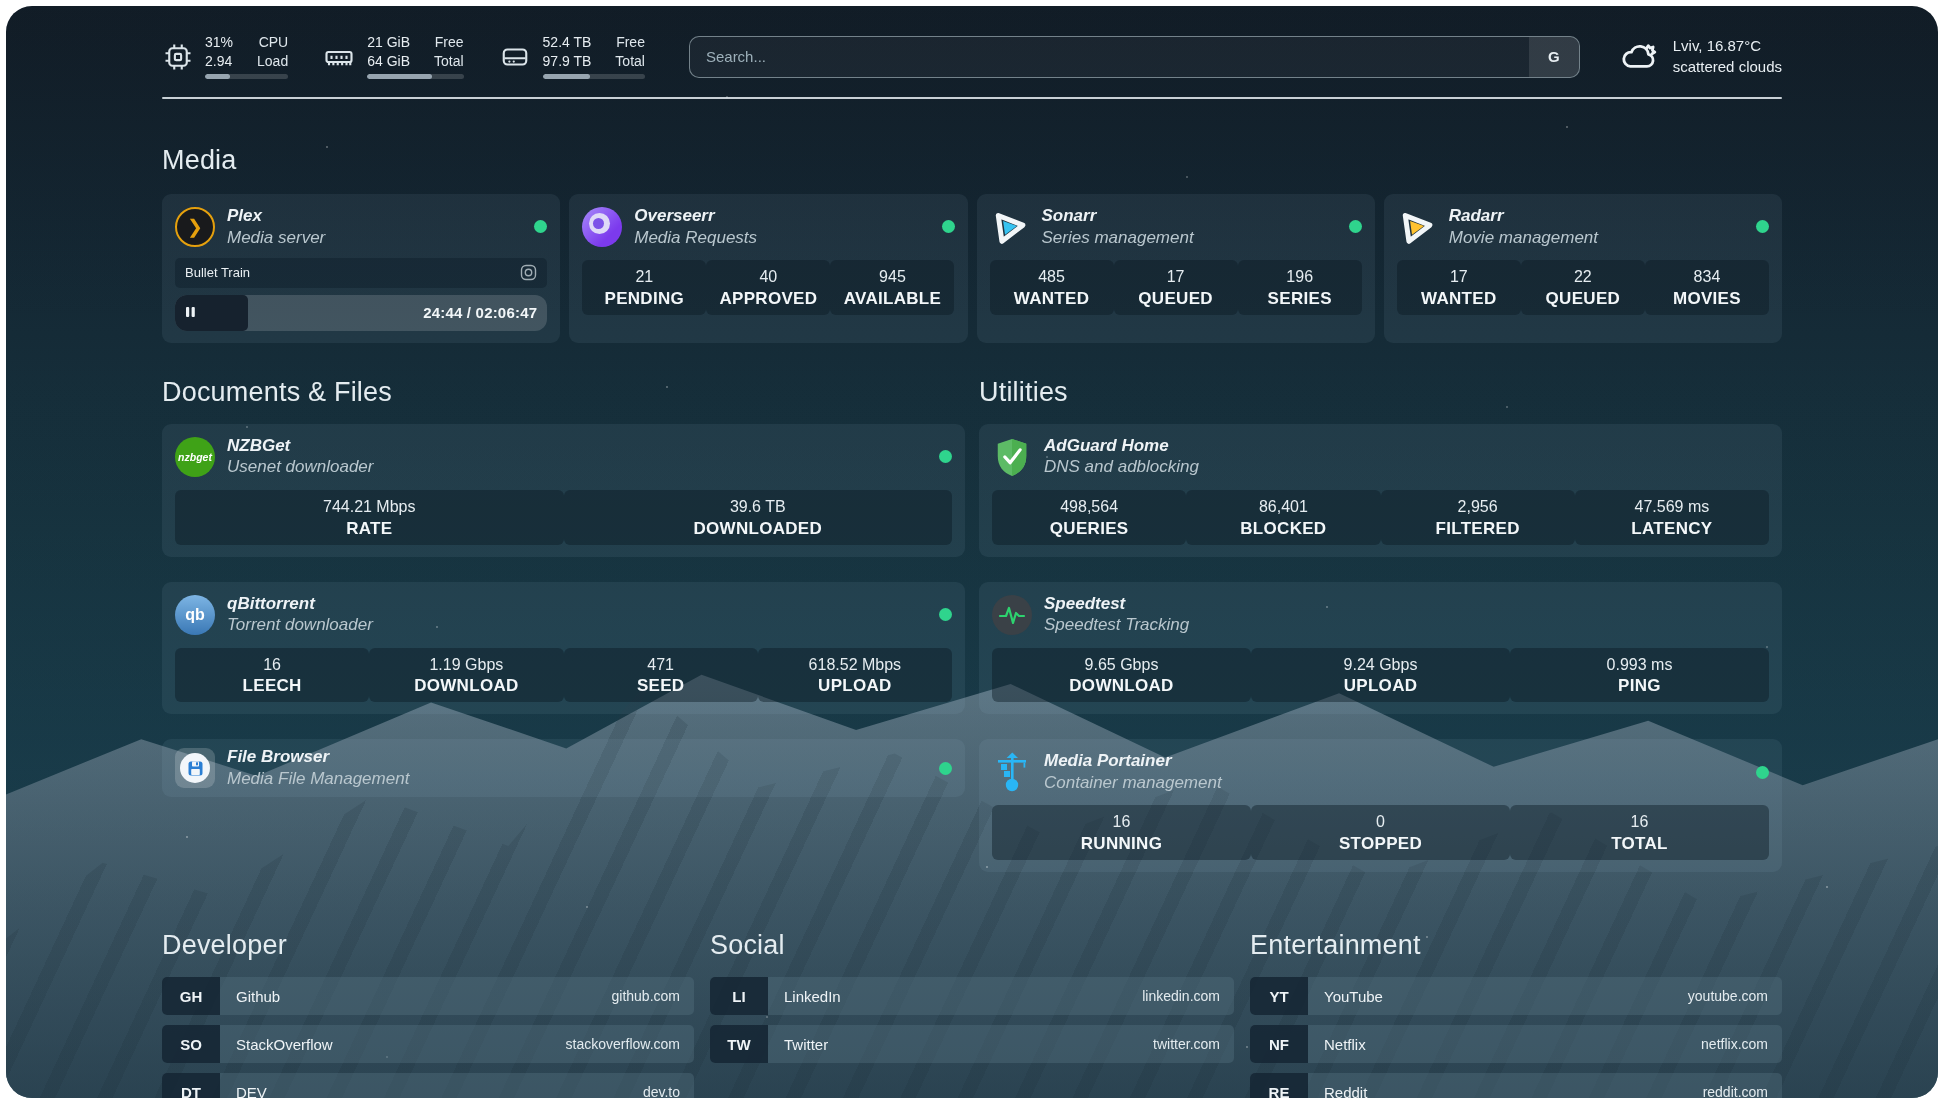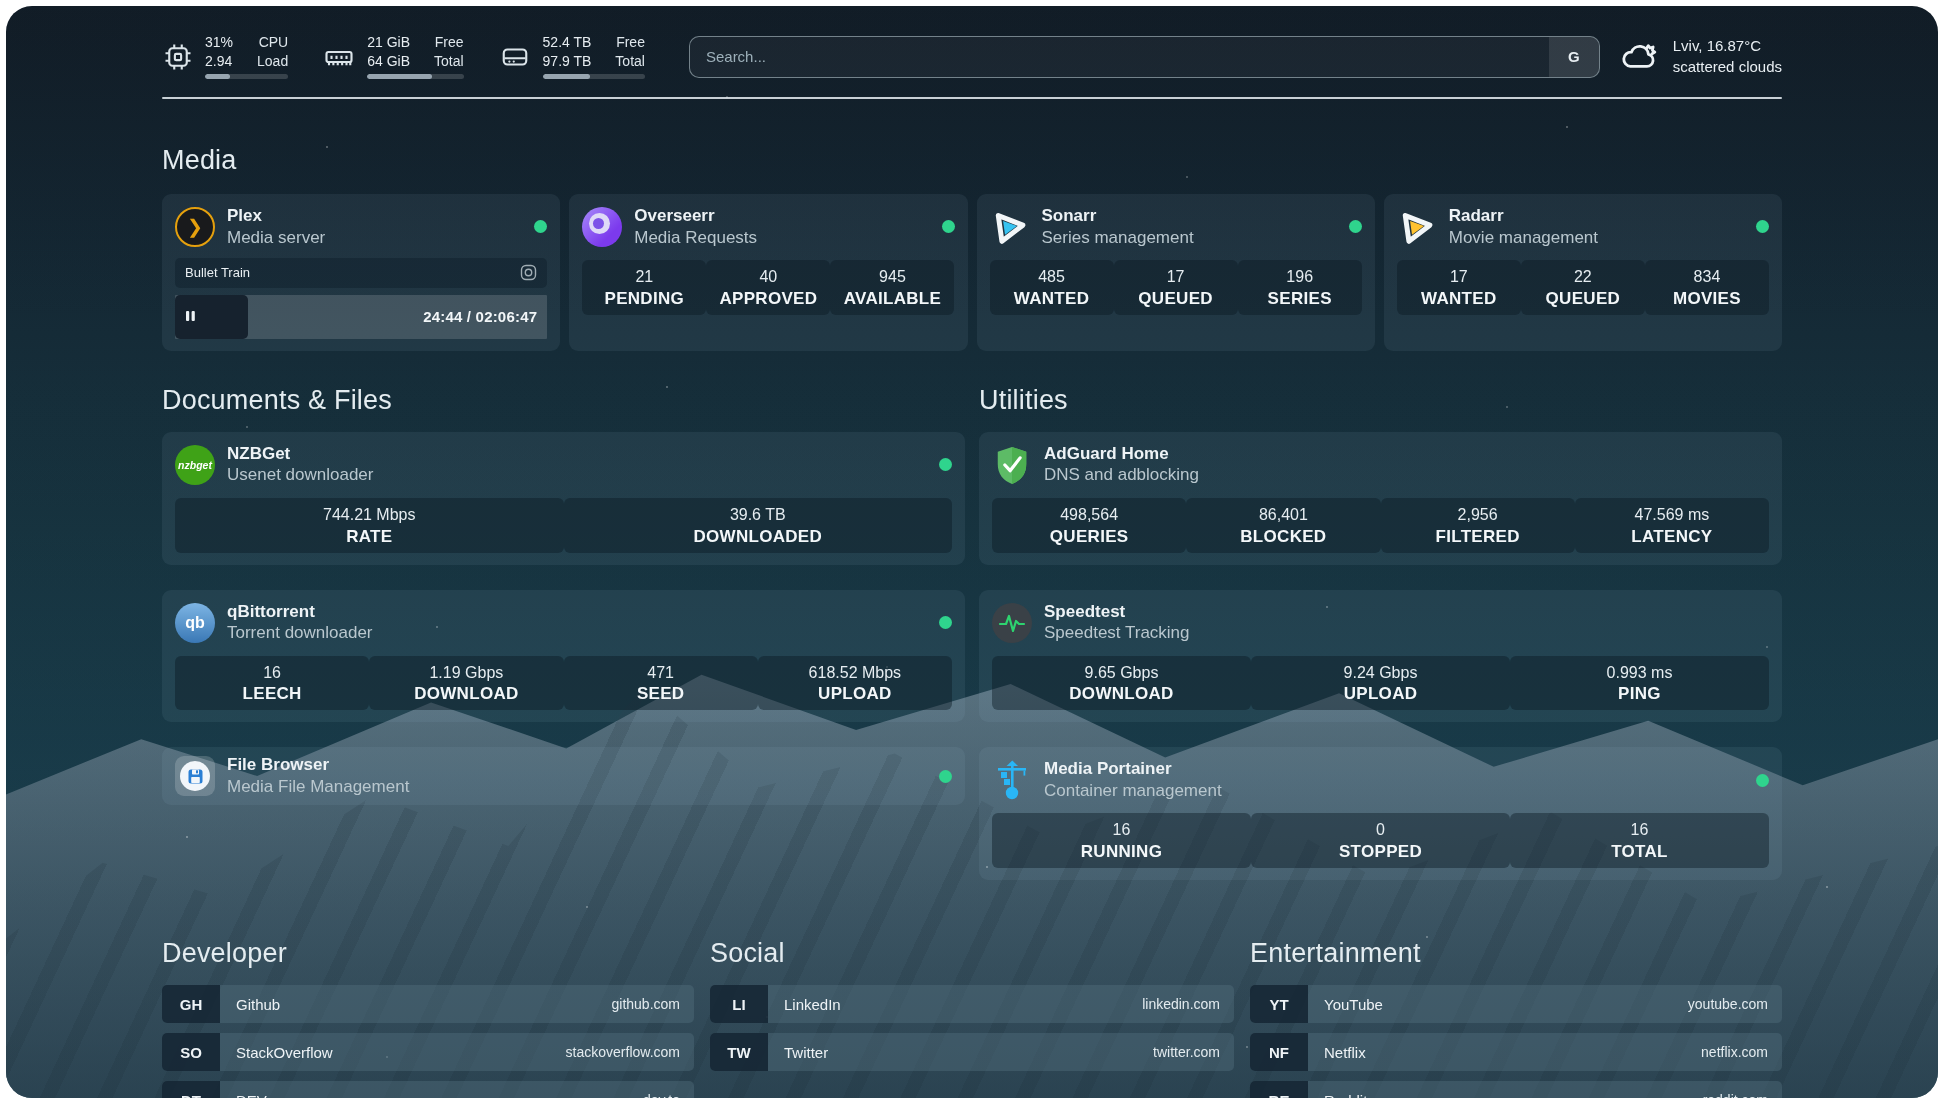--- a/index.html
+++ b/index.html
@@ -41,53 +41,53 @@
   .topbar { display:flex; align-items:center; }
   .resources { display:flex; gap:34px; }
   .res { display:flex; align-items:center; gap:11px; }
   .res svg { display:block; }
   .res-body { display:flex; flex-direction:column; gap:4px; }
   .res-cols { display:flex; gap:24px; }
   .res-col { display:flex; flex-direction:column; gap:1px; font-size:14px; color:#e7edf1; line-height:1.25; }
   .res-col.labels { text-align:right; color:#dfe7ec; }
   .res-bar { height:5px; border-radius:3px; background:rgba(255,255,255,.16); overflow:hidden; }
   .res-fill { height:100%; background:#97a5b0; border-radius:3px; }
-  .searchwrap { flex:1; margin:0 19px 0 44px; position:relative; display:flex; align-items:stretch;
+  .searchwrap { flex:1; margin:0 39px 0 44px; position:relative; display:flex; align-items:stretch;
     border:1px solid rgba(190,205,214,.55); border-radius:10px; background:rgba(255,255,255,.04); height:42px; overflow:hidden; }
   .searchwrap input { flex:1; background:transparent; border:none; outline:none; padding:0 16px;
     color:#dfe8ed; font-size:15px; font-family:inherit; }
   .searchwrap input::placeholder { color:#9db0ba; }
   .search-engine { width:50px; display:flex; align-items:center; justify-content:center;
     background:rgba(255,255,255,.10); color:#e8eef2; font-size:15px; font-weight:700; cursor:pointer; }
   .weather { display:flex; align-items:center; gap:12px; color:#e8eef2; }
   .weather-text { display:flex; flex-direction:column; gap:2px; font-size:15px; line-height:1.25; }
   .divider { margin-top:18px; height:2px; background:rgba(233,240,244,.85); border-radius:1px; }
 
   
   .sec-title { font-size:27px; font-weight:500; color:#e4ecf0; letter-spacing:.2px; }
   .media-sec { margin-top:46px; }
   .media-grid { margin-top:18px; display:grid; grid-template-columns:repeat(4,1fr); gap:9px; }
 
   .card { background:rgba(160,200,215,.085); border-radius:9px; padding:12px 13px; position:relative; cursor:pointer; }
   .card-head { display:flex; align-items:center; gap:12px; }
   .logo { width:40px; height:40px; flex:0 0 auto; display:flex; align-items:center; justify-content:center; }
-  .titles { display:flex; flex-direction:column; gap:2px; min-width:0; }
+  .titles { display:flex; flex-direction:column; gap:2px; min-width:0;font-style:italic; }
   .svc-title { font-size:17px; font-weight:600; color:#eef3f6; line-height:1.15; }
   .svc-sub { font-size:17px; color:#b9c7ce; line-height:1.2; }
   .dot { width:13px; height:13px; border-radius:50%; background:#2fd48d; margin-left:auto; flex:0 0 auto; }
   .stats { display:flex; margin-top:12px; }
   .stat { flex:1; background:rgba(10,24,33,.42); border-radius:6px; text-align:center; padding:7px 2px 6px; }
   .stat-value { font-size:16px; color:#e6edf1; line-height:1.3; }
   .stat-label { font-size:17px; font-weight:700; color:#f3f7f9; letter-spacing:.3px; margin-top:1px; }
 
   
   .np-row { margin-top:10px; height:30px; background:rgba(10,24,33,.35); border-radius:5px;
     display:flex; align-items:center; padding:0 10px; color:#e9eff2; font-size:13px; }
   .np-row .np-icon { margin-left:auto; opacity:.75; display:flex; }
-  .pg-row { margin-top:7px; height:44px; background:rgba(255,255,255,.15); border-radius:1px; position:relative; overflow:hidden; }
+  .pg-row { margin-top:7px; height:36px; background:rgba(255,255,255,.15); border-radius:12px; position:relative; overflow:hidden; }
   .pg-fill { position:absolute; left:0; top:0; bottom:0; background:#16222e; border-radius:5px;
     display:flex; align-items:center; padding-left:10px; }
   .pg-time { position:absolute; right:10px; top:0; bottom:0; display:flex; align-items:center;
     font-size:15px; font-weight:700; color:#f2f6f8; letter-spacing:.2px; }
 
   .twocol { margin-top:34px; display:grid; grid-template-columns:1fr 1fr; gap:0 14px; }
   .colstack { display:flex; flex-direction:column; gap:25px; margin-top:16px; }
 
   
   .bm-sec { margin-top:58px; display:grid; grid-template-columns:1fr .985fr 1fr; gap:0 16px; }

